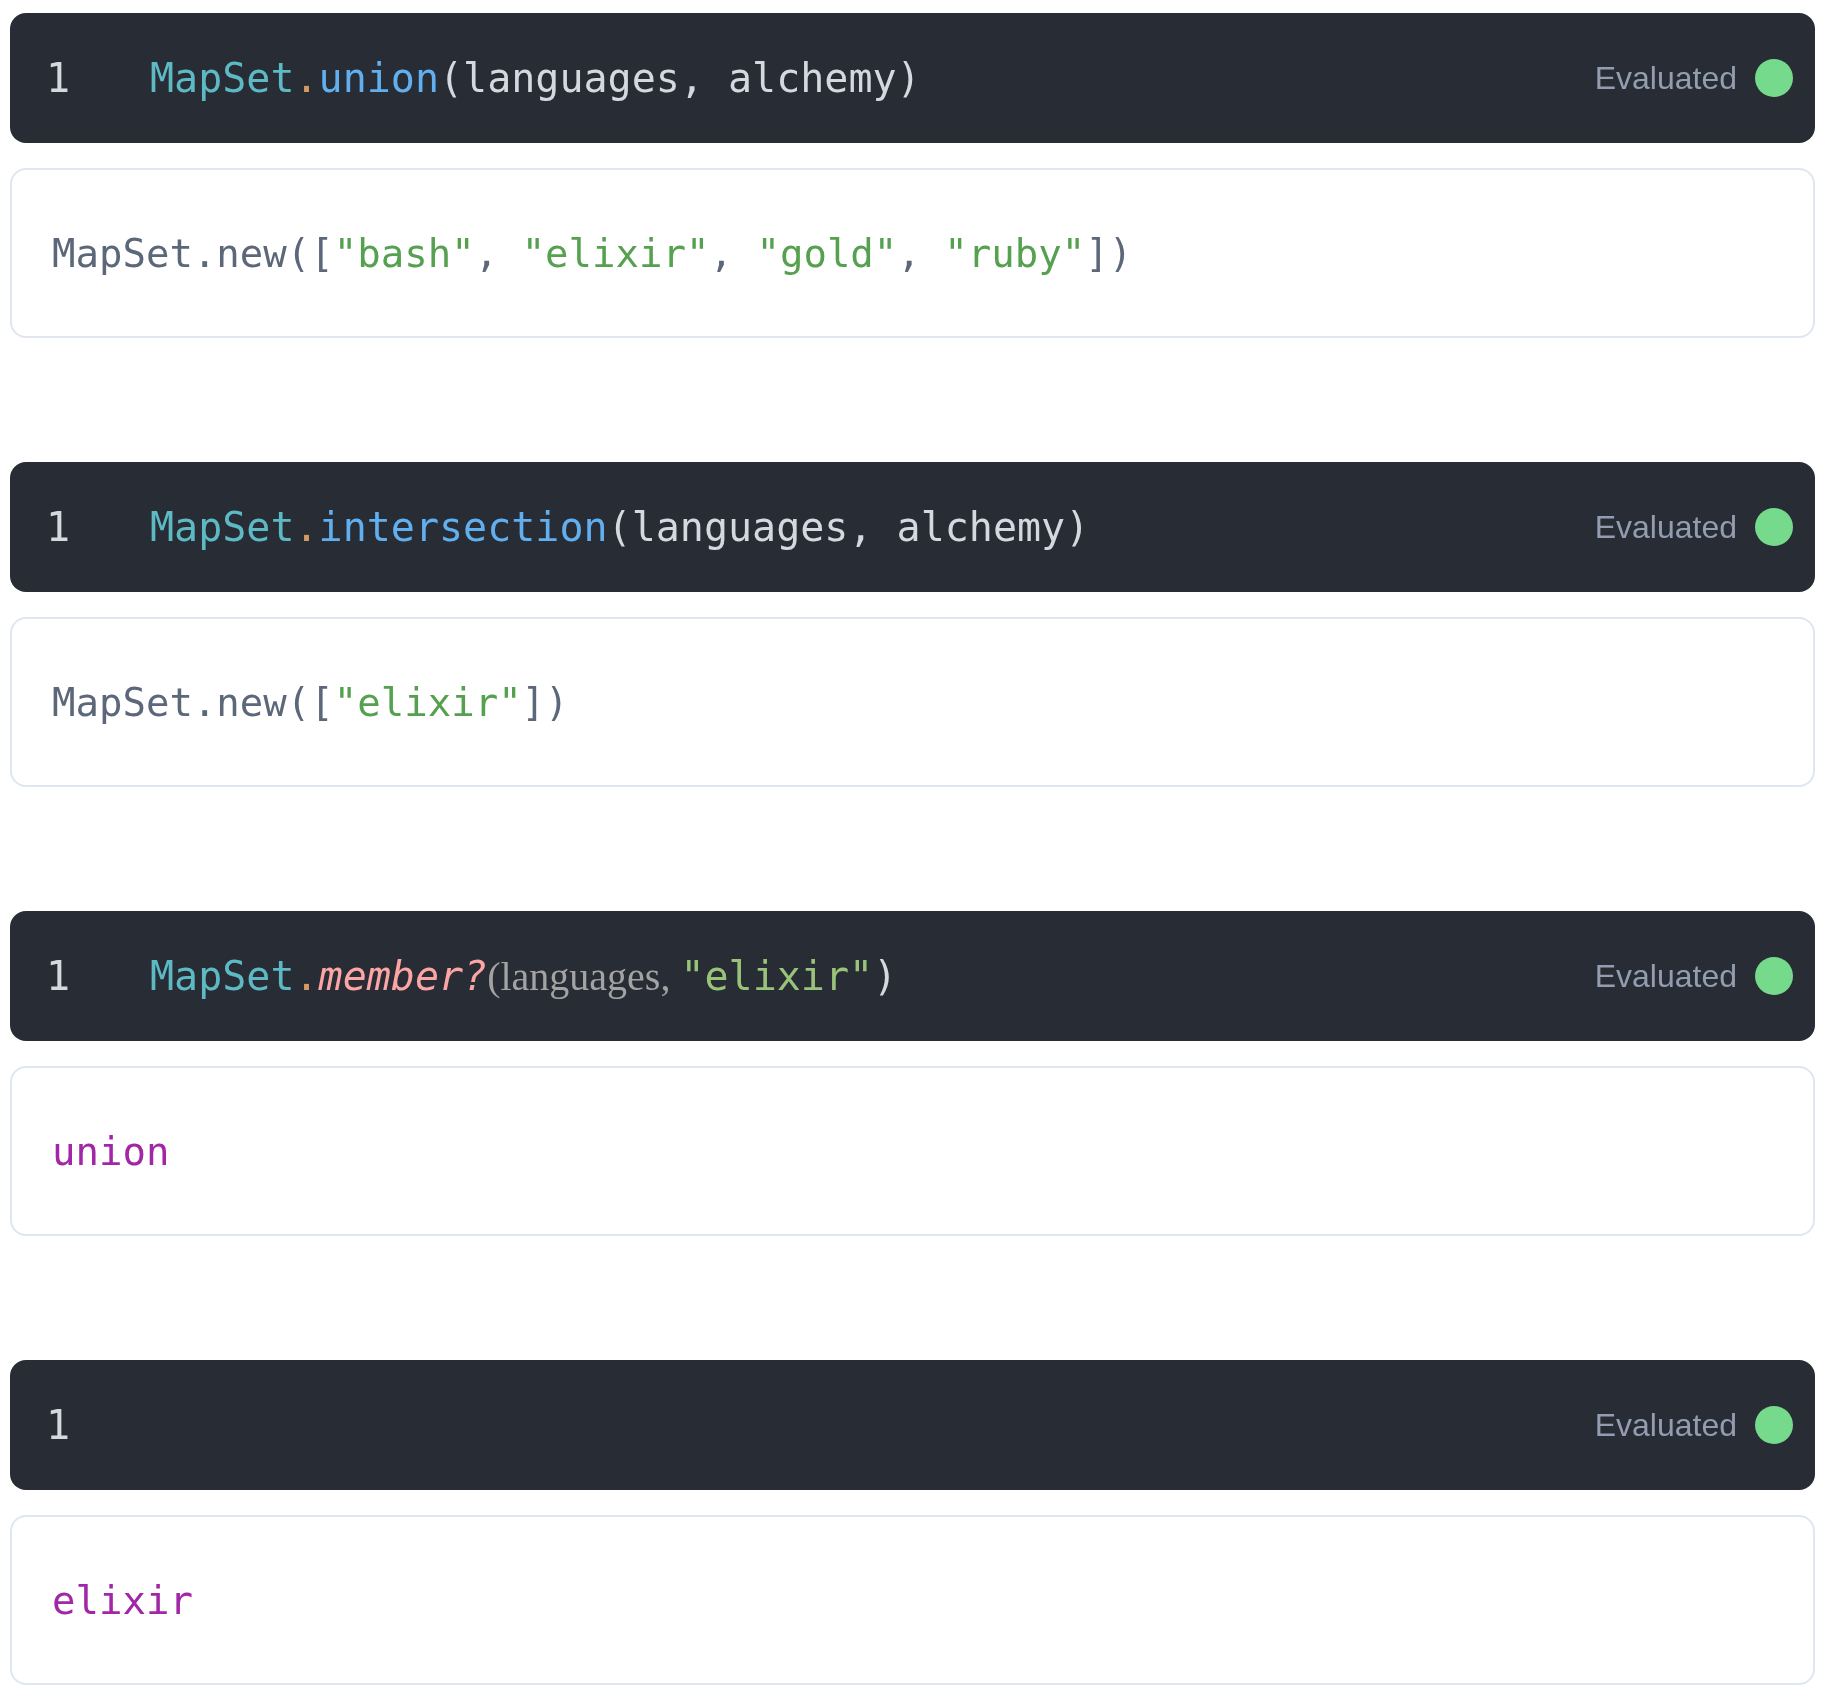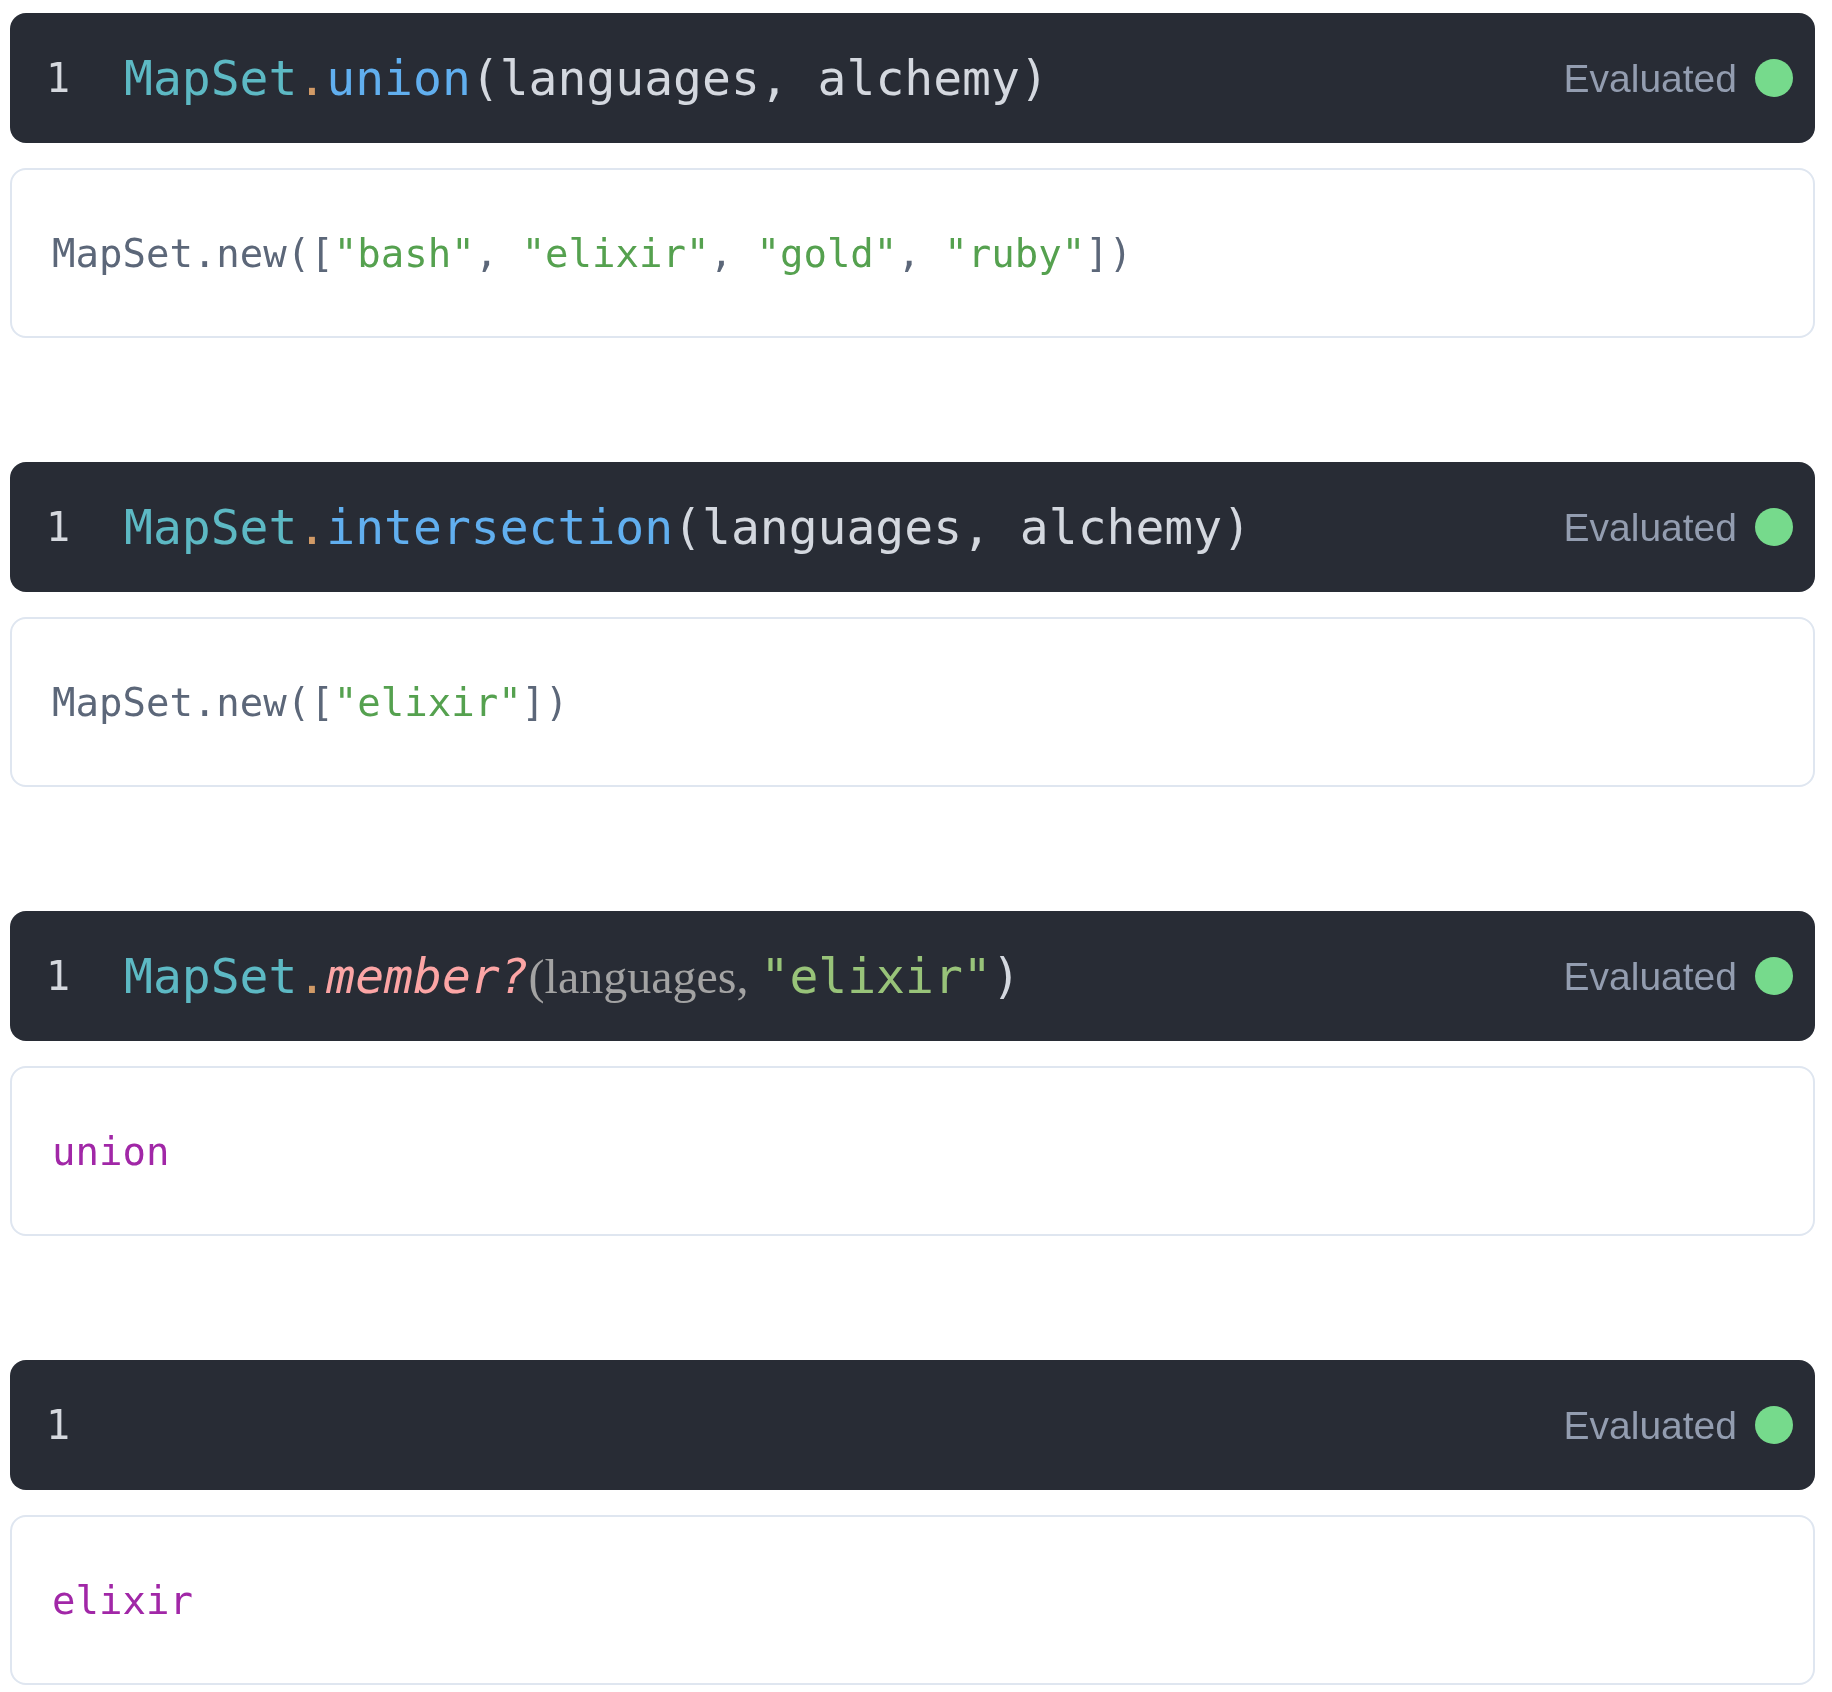--- a/index.html
+++ b/index.html
@@ -31,36 +31,36 @@
   }
   .line-no {
     margin-left: 36px;
     min-width: 26px;
     font-family: "DejaVu Sans Mono", monospace;
     font-size: 40px;
     line-height: 1;
     text-align: left;
   }
   .code-line {
-    margin-left: 52px;
+    margin-left: 78px;
     font-family: "DejaVu Sans Mono", monospace;
-    font-size: 48px;
+    font-size: 40px;
     line-height: 1;
     white-space: pre;
     text-align: right;
   }
   .status {
     margin-left: auto;
     display: flex;
     align-items: center;
     padding-right: 22px;
     flex-shrink: 0;
   }
   .status-label {
-    font-size: 39px;
+    font-size: 32px;
     line-height: 1;
   }
   .status-dot {
     width: 38px;
     height: 38px;
     border-radius: 50%;
     margin-left: 18px;
     background: var(--dot-color, #76da8c);
   }
   .output {

